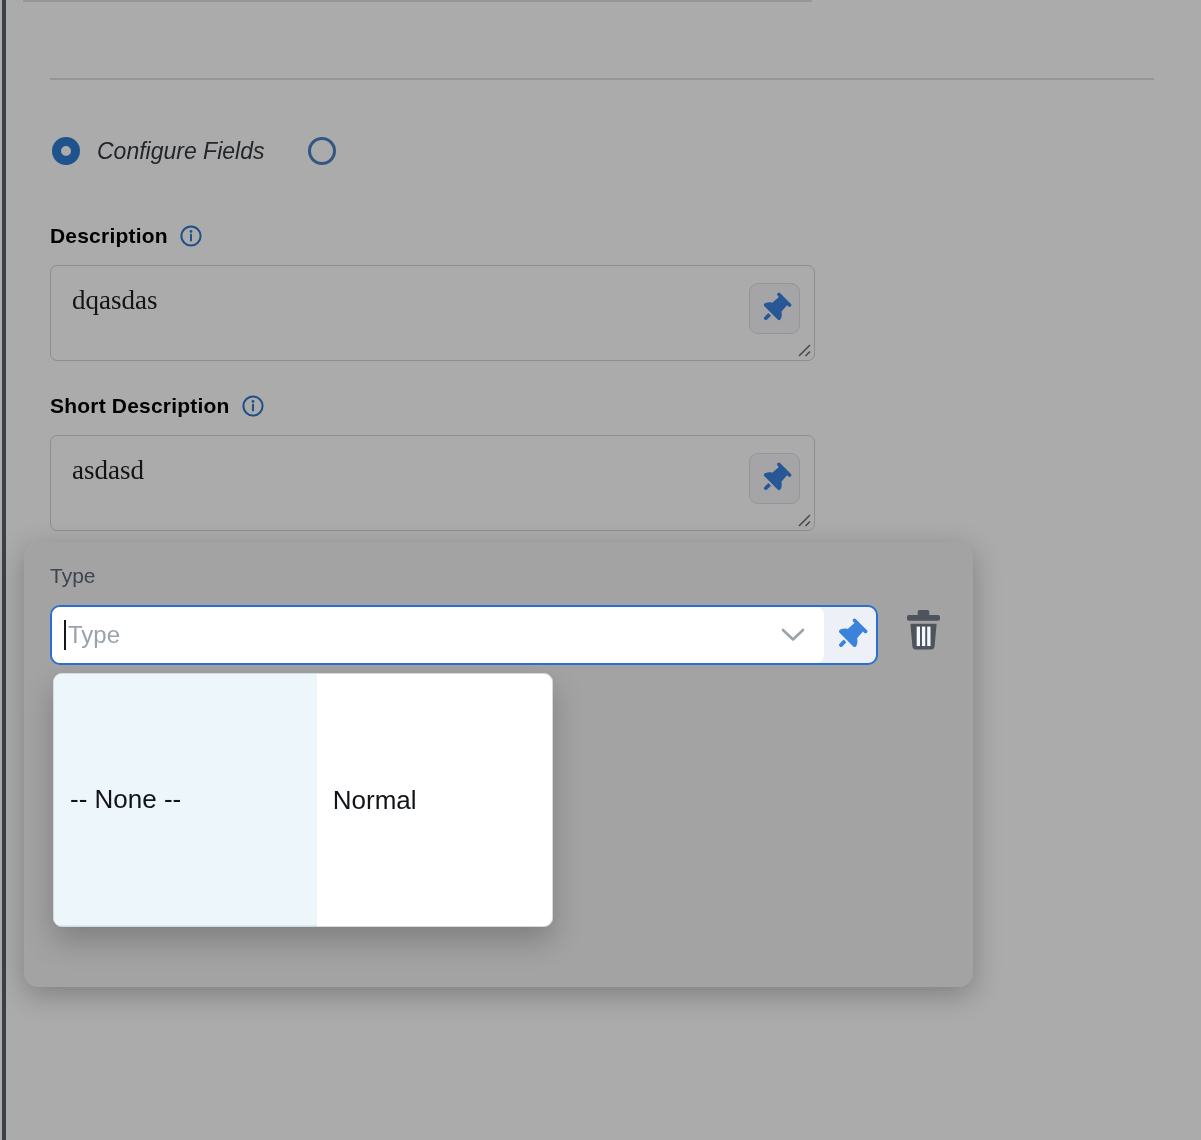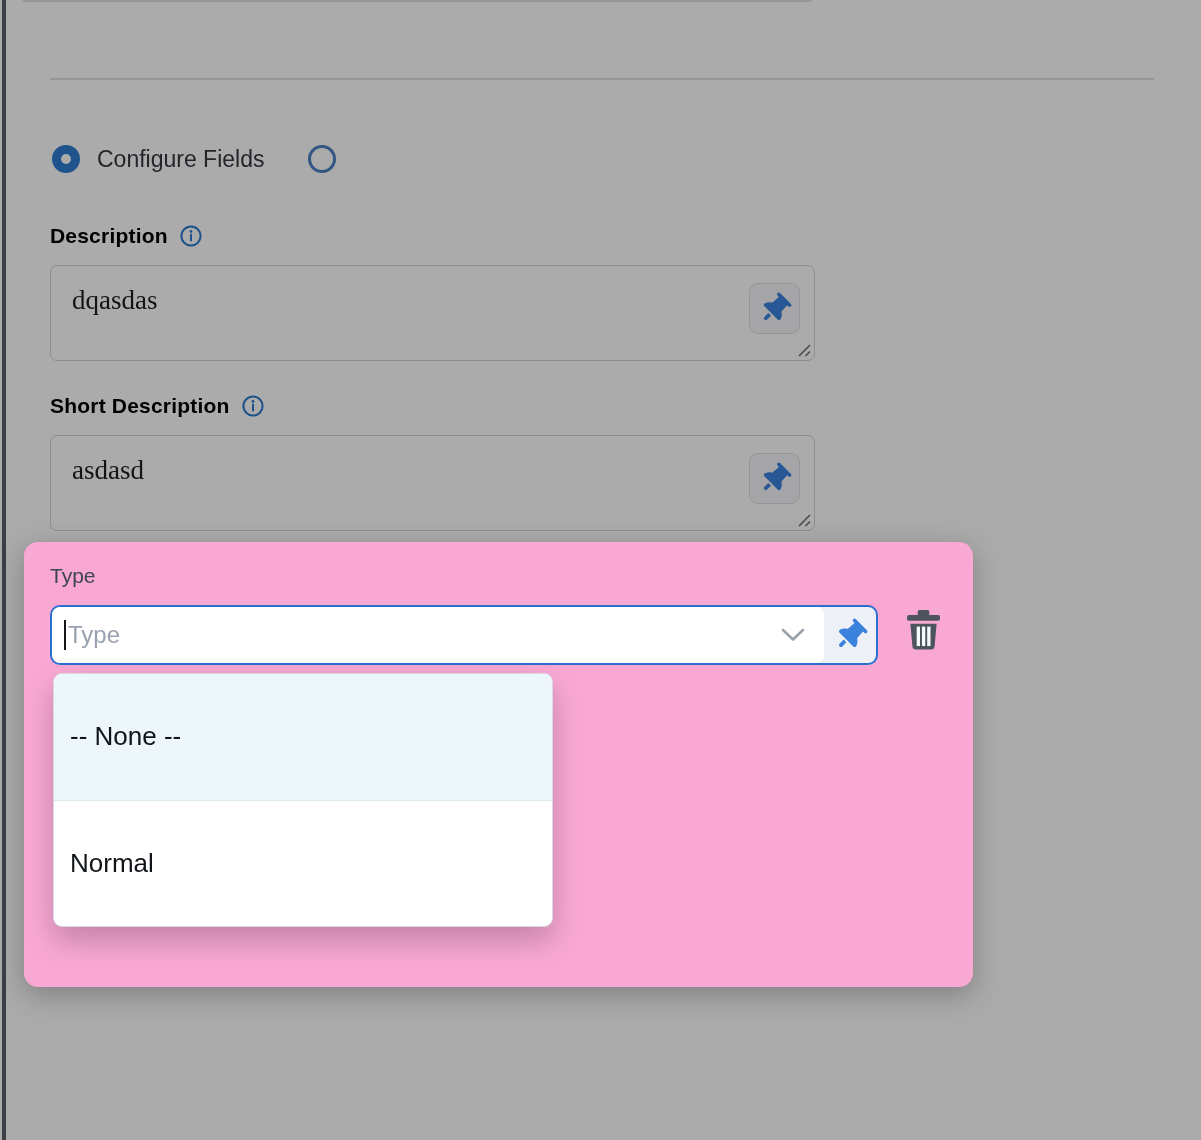--- a/index.html
+++ b/index.html
@@ -4,21 +4,21 @@
 <style>
   html,body{margin:0;padding:0;}
   .stage{position:relative;width:1201px;height:1140px;background:#ffffff;overflow:hidden;
          font-family:"Liberation Sans", sans-serif;}
   
   .page{position:absolute;inset:0;background:#ffffff;}
   .top-cut-line{position:absolute;left:23px;top:0;width:789px;height:2px;background:#e0e1e3;}
   .left-edge-bar{position:absolute;left:2px;top:0;width:4px;height:1140px;background:#5a5f66;}
   .divider{position:absolute;left:50px;top:78px;width:1104px;height:2px;background:#dfe0e2;}
 
-  .radio-row{position:absolute;left:52px;top:145px;display:flex;align-items:center;}
+  .radio-row{position:absolute;left:52px;top:137px;display:flex;align-items:center;font-style:italic;}
   .radio{width:28px;height:28px;border-radius:50%;box-sizing:border-box;background:#fff;flex:0 0 auto;}
   .radio.sel{border:9px solid #2e7dd1;}
   .radio.unsel{border:3px solid #4d82c4;margin-left:30px;}
   .radio-label{font-size:23px;color:#33383f;margin-left:17px;margin-right:14px;white-space:nowrap;}
 
   .field-label-row{position:absolute;display:flex;align-items:center;gap:11px;}
   .field-label{font-size:21px;font-weight:700;color:#000000;letter-spacing:.2px;}
   .info-ic{display:inline-flex;}
 
   .ta{position:absolute;left:50px;width:765px;height:96px;box-sizing:border-box;
@@ -30,38 +30,38 @@
       border:1.5px solid #dcdee2;border-radius:9px;background:#f6f7f9;
       display:flex;align-items:center;justify-content:center;}
   .pin-btn svg,.combo-pin svg{transform:rotate(45deg);}
   .resize-h{position:absolute;right:3px;bottom:3px;width:16px;height:16px;}
 
   
   .dim-overlay{position:absolute;inset:0;background:rgba(0,0,0,0.33);z-index:5;}
 
   
   .spot-card{position:absolute;left:24px;top:542px;width:949px;height:445px;z-index:10;
-      background:#f9a8d4;border-radius:14px;box-shadow:0 8px 28px rgba(0,0,0,0.25);}
+      background:#a3a3a3;border-radius:14px;box-shadow:0 8px 28px rgba(0,0,0,0.25);}
   .type-label{position:absolute;left:26px;top:22px;font-size:21px;color:#3e4450;}
   .combo{position:absolute;left:26px;top:63px;width:828px;height:60px;box-sizing:border-box;
       border:2.5px solid #2b6fd1;border-radius:10px;background:#eef0f8;display:flex;overflow:hidden;}
   .combo-input-area{flex:1;position:relative;background:#ffffff;border-radius:8px;}
   .combo-input-area input{position:absolute;inset:0;width:100%;border:none;outline:none;background:transparent;
       font-family:"Liberation Sans", sans-serif;font-size:24px;color:#1c1e22;
       padding:0 60px 0 16px;box-sizing:border-box;}
   .combo-input-area input::placeholder{color:#9aa2af;opacity:1;}
   .caret{position:absolute;left:12px;top:13px;width:2px;height:30px;background:#15171a;}
   .chev{position:absolute;right:17px;top:50%;transform:translateY(-50%);display:flex;}
   .combo-pin{width:52px;display:flex;align-items:center;justify-content:center;}
   .trash-btn{position:absolute;left:876px;top:64px;width:46px;height:48px;
       display:flex;align-items:center;justify-content:center;background:transparent;border:none;padding:0;}
 
   .dd-panel{position:absolute;left:29px;top:131px;width:500px;height:254px;box-sizing:border-box;
       background:#ffffff;border:1px solid #d6d9dd;border-radius:9px;
-      box-shadow:0 14px 30px rgba(0,0,0,0.22);overflow:hidden;display:flex;flex-direction:column;}
+      box-shadow:0 14px 30px rgba(0,0,0,0.22);overflow:hidden;display:flex;flex-direction:row;}
   .opt{display:flex;align-items:center;padding-left:16px;font-size:26px;color:#111418;flex:1 1 auto;}
   .opt-none{background:#edf6fb;border-bottom:1px solid #dde9f0;}
 </style>
 </head>
 <body>
 
 <div class="stage">
 
   <div class="page">
     <div class="top-cut-line"></div>

